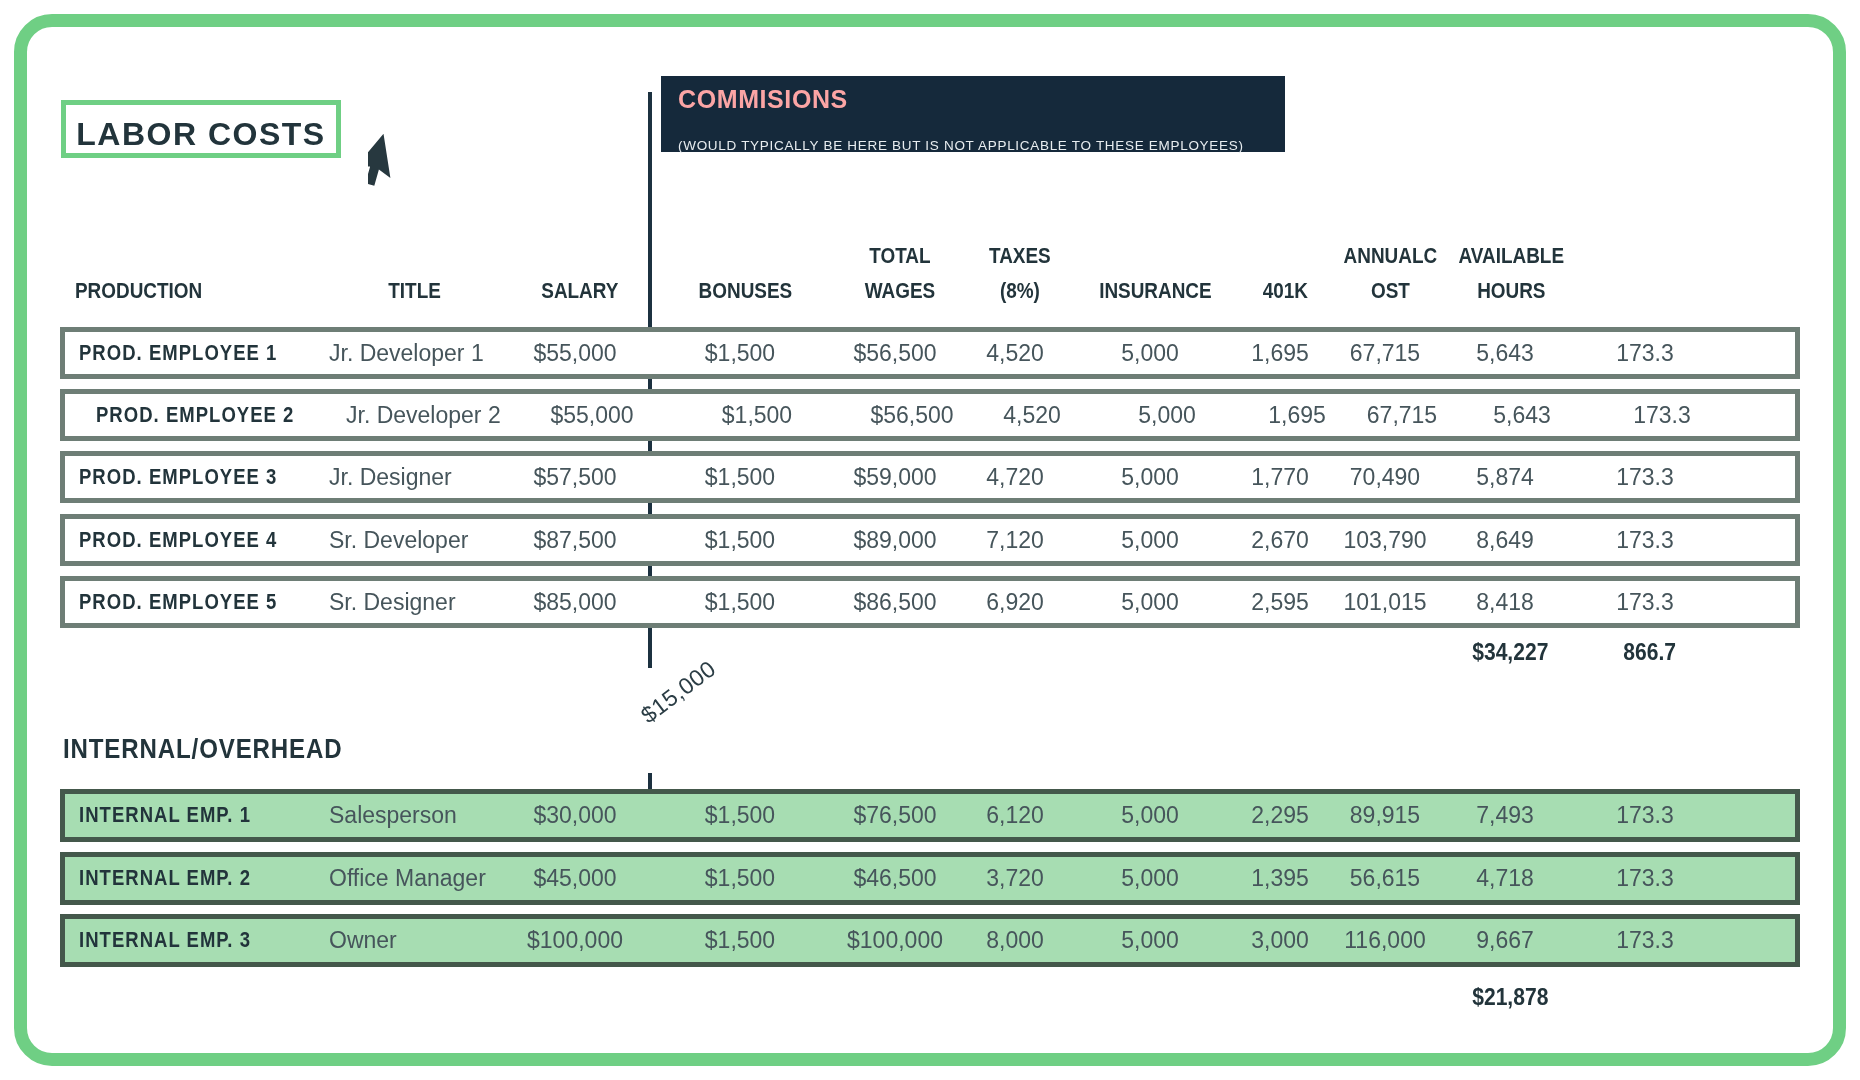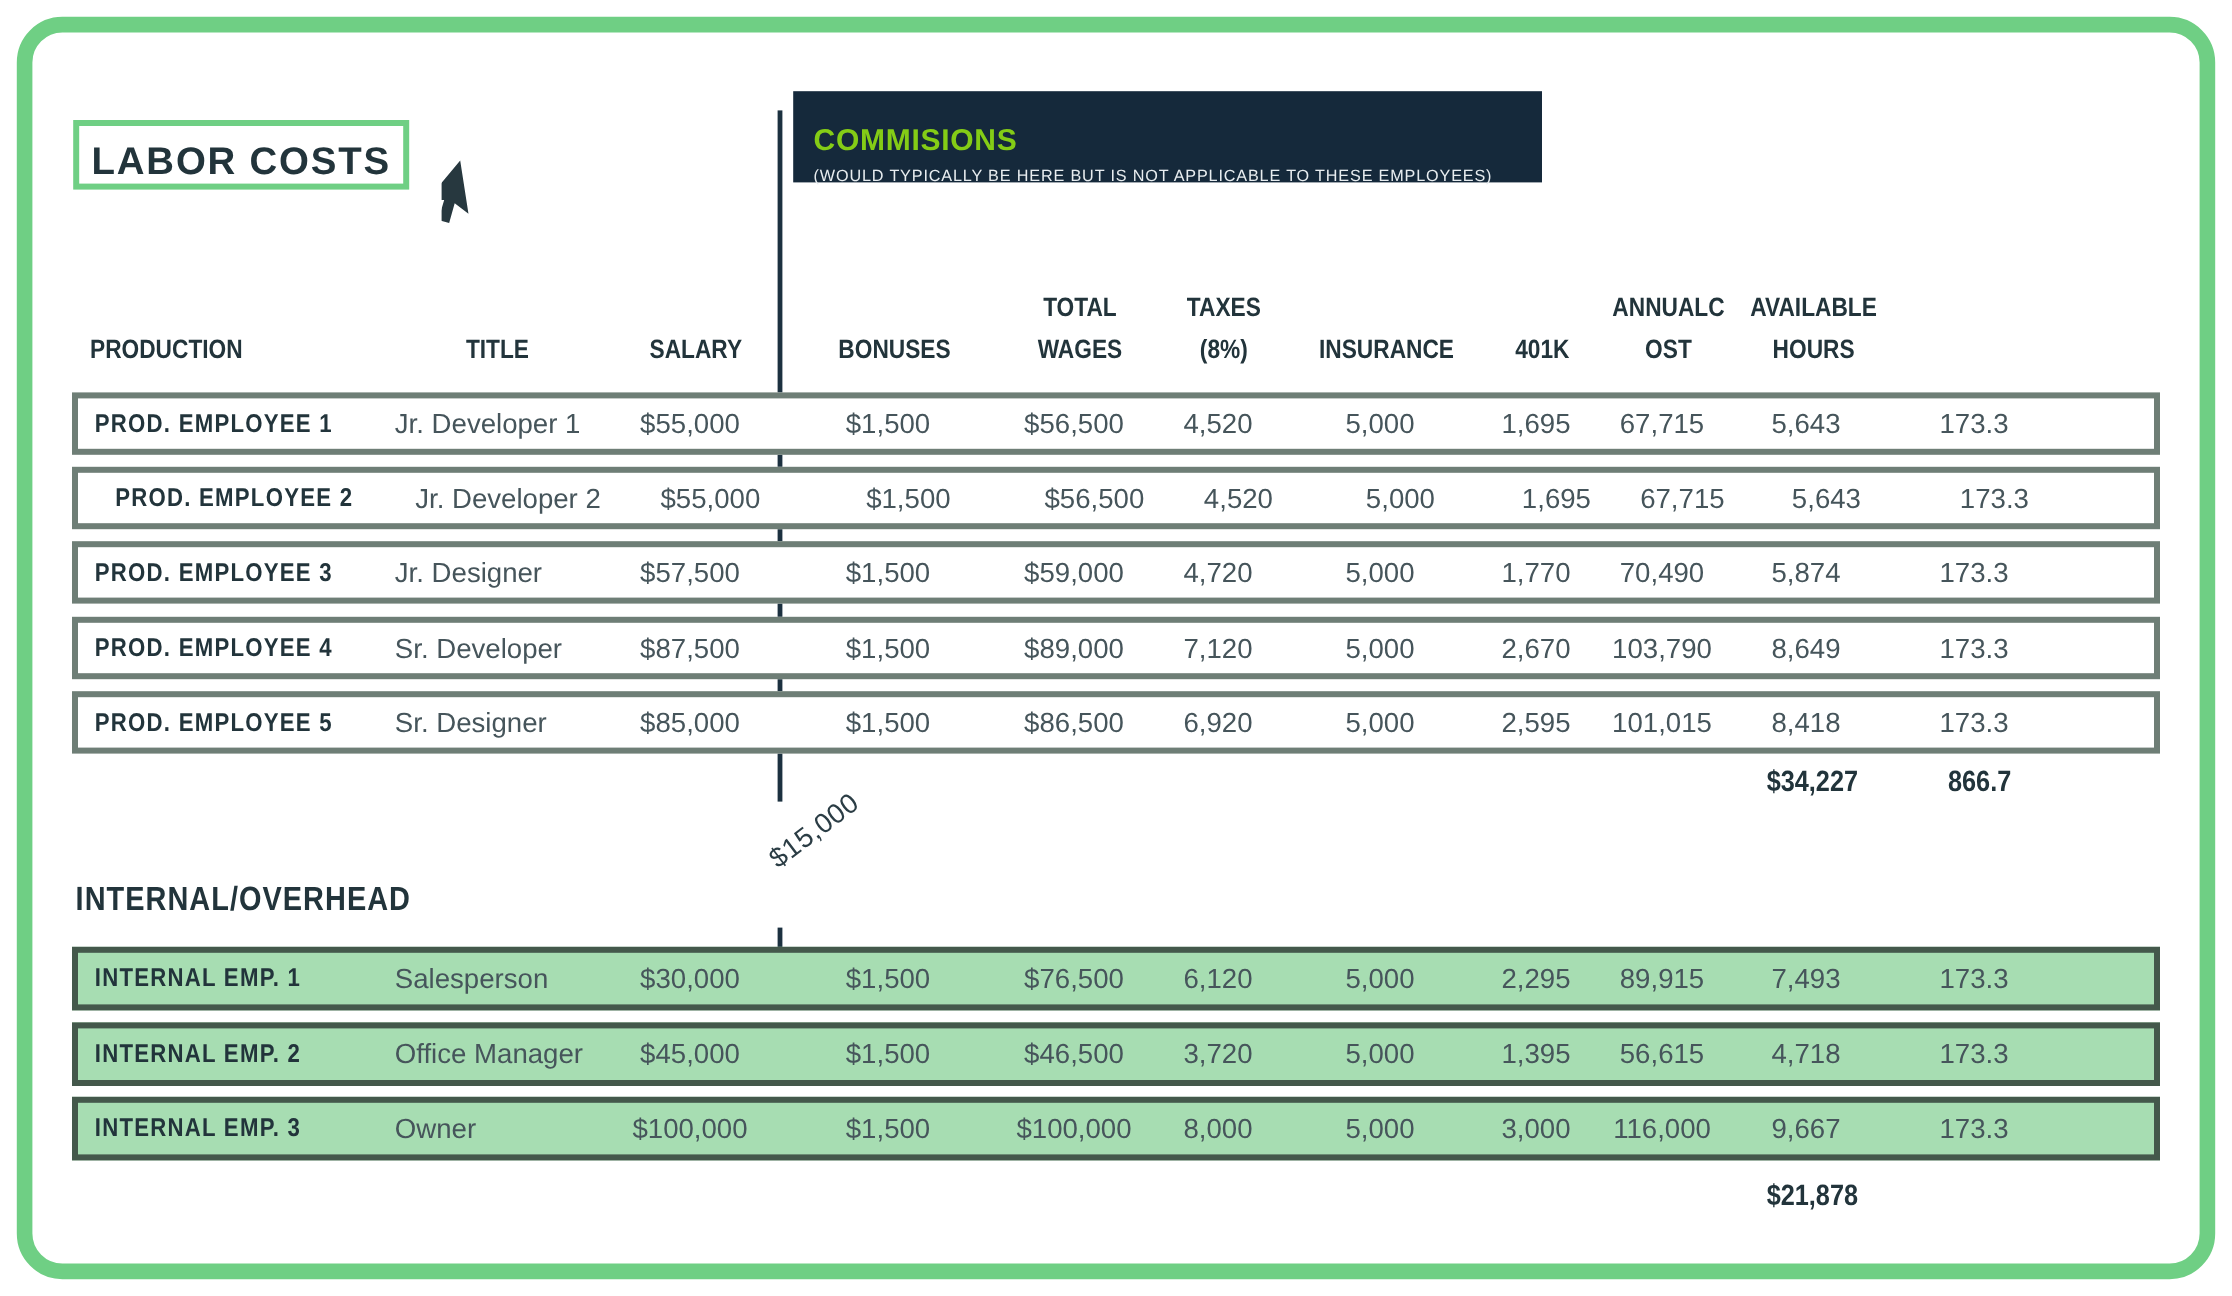--- a/index.html
+++ b/index.html
@@ -13,22 +13,22 @@
 
   .labor-box{position:absolute;left:61px;top:100px;width:280px;height:58px;
              border:5px solid #6fcf84;box-sizing:border-box;background:#fff;
              display:flex;align-items:flex-end;justify-content:center;}
   .labor-box span{font-weight:700;font-size:32px;letter-spacing:1.5px;color:#22343b;}
 
   .cursor{position:absolute;left:368px;top:128px;width:62px;height:62px;}
 
   .commissions{position:absolute;left:661px;top:76px;width:624px;height:76px;
                background:#15293b;box-sizing:border-box;padding:9px 17px;}
-  .c-title{color:#84cc16;font-weight:700;font-size:25px;letter-spacing:.6px;margin-top:18px;}
-  .c-sub{color:#e8edf0;font-size:13.5px;letter-spacing:.7px;margin-top:7px;}
+  .c-title{color:#fca5a5;font-weight:700;font-size:25px;letter-spacing:.6px;}
+  .c-sub{color:#e8edf0;font-size:13.5px;letter-spacing:.7px;margin-top:24px;}
 
   .vline{position:absolute;width:4px;background:#1c3140;}
   .vline1{left:648px;top:92px;height:576px;}
   .vline2{left:648px;top:773px;height:52px;}
 
   .annotation{position:absolute;left:652px;top:702px;font-size:23px;color:#2b3d45;
               letter-spacing:.5px;transform:rotate(-37deg);transform-origin:left bottom;}
 
   .grid{position:absolute;left:60px;width:1740px;box-sizing:border-box;display:grid;
         grid-template-columns:270px 170px 160px 170px 140px 100px 170px 90px 120px 120px 160px 70px;}

